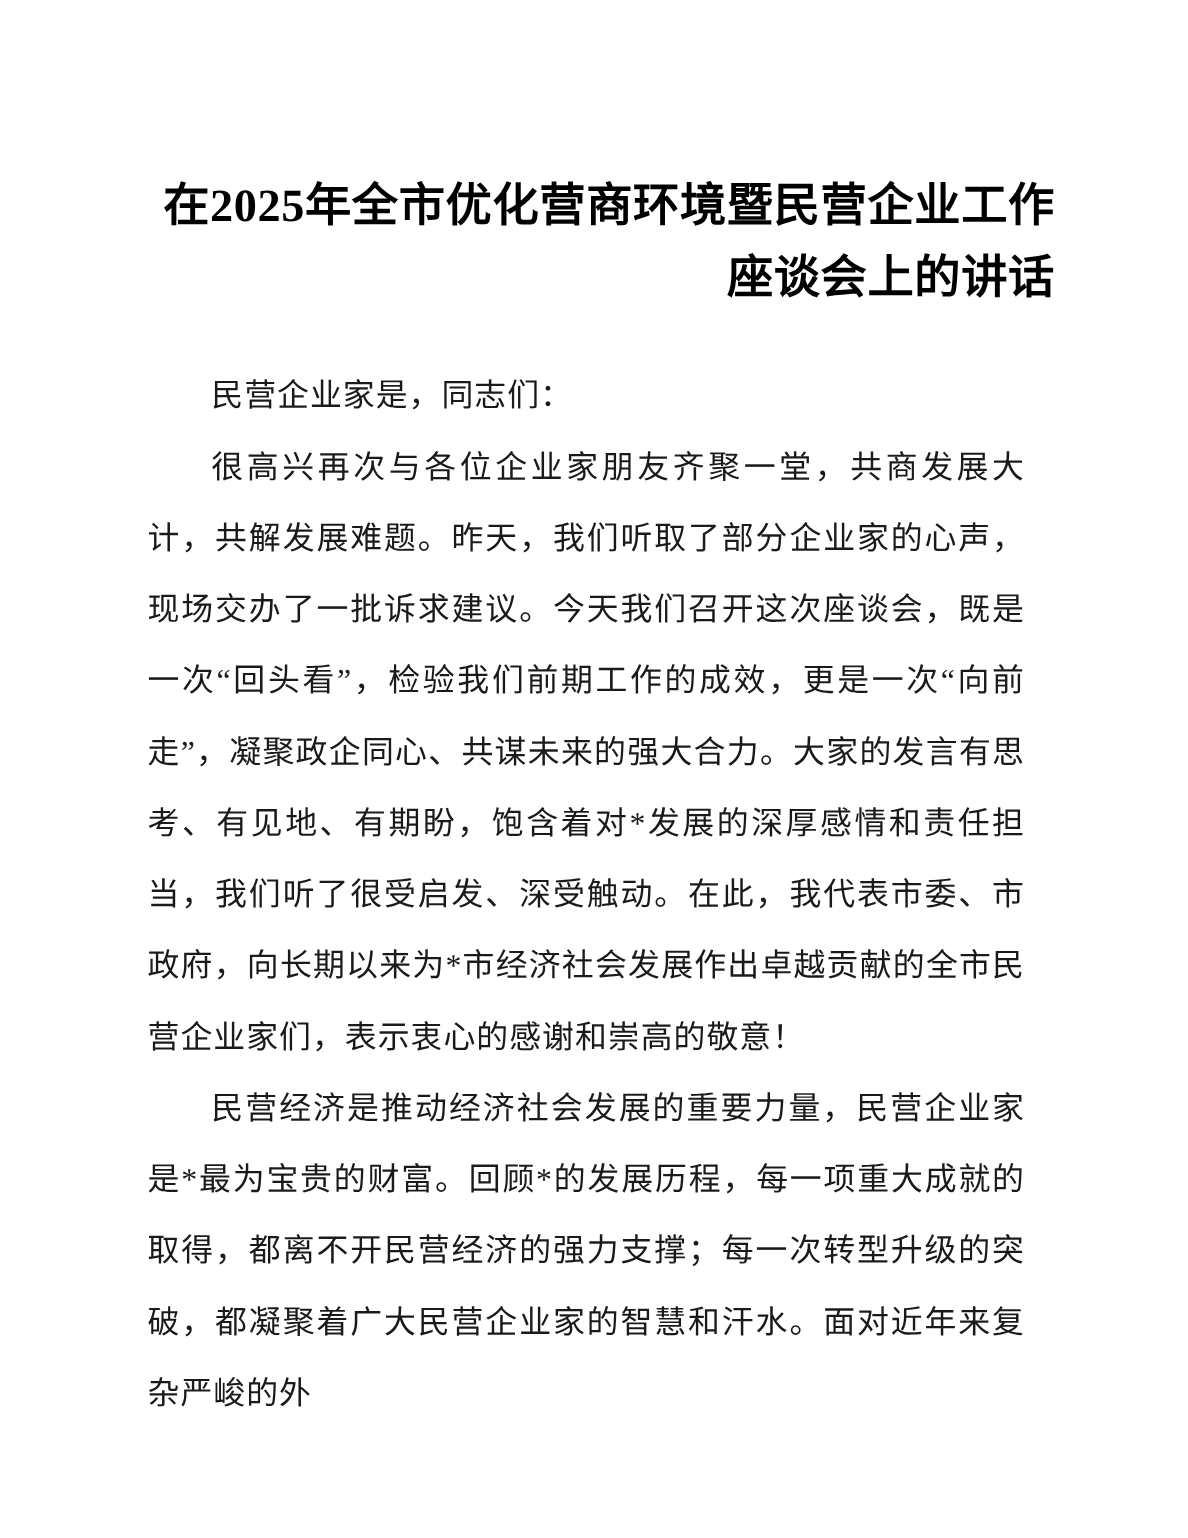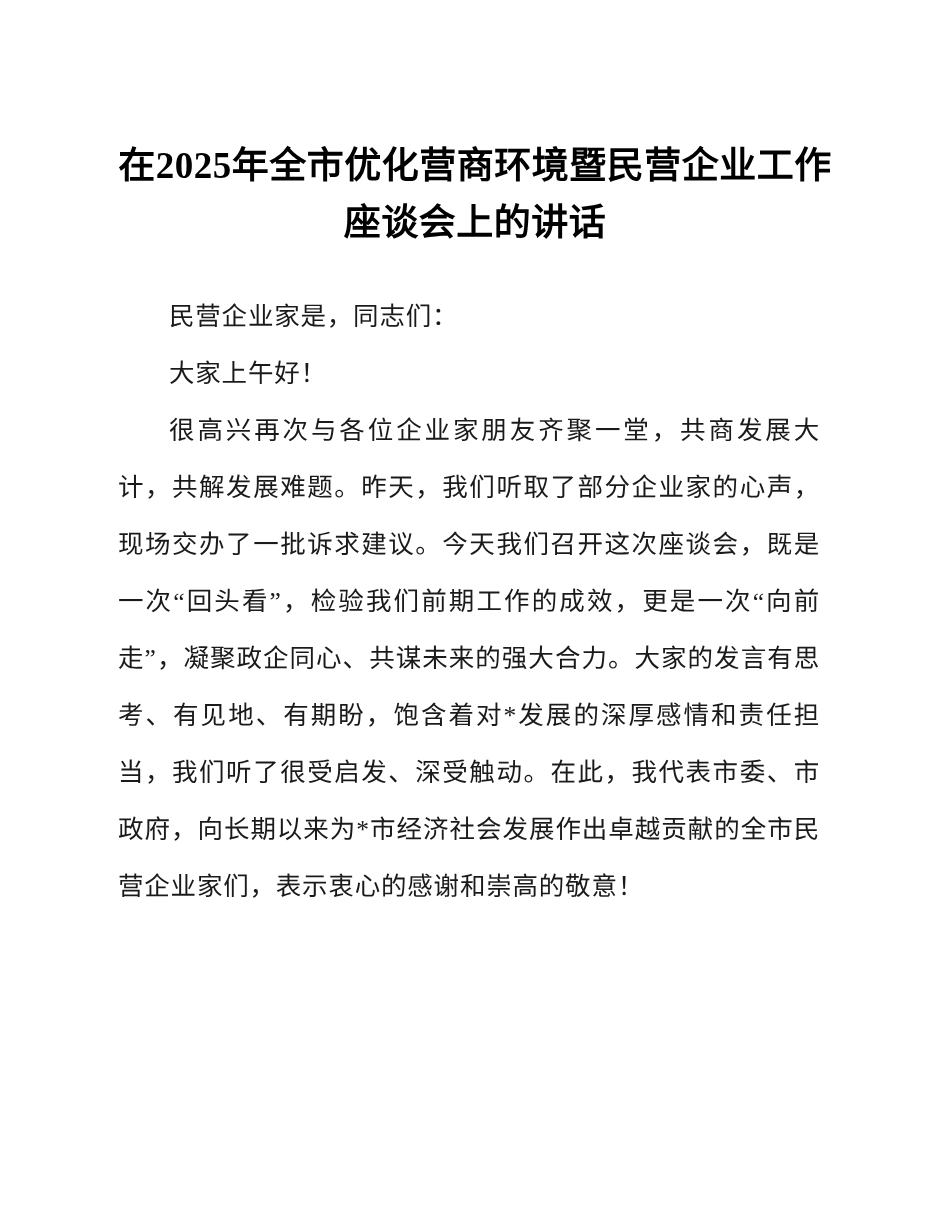--- a/index.html
+++ b/index.html
@@ -15,24 +15,24 @@
     height: 1230px;
     margin: 0 auto;
     background: #ffffff;
     overflow: hidden;
     box-sizing: border-box;
   }
 
   
   .doc-title {
     position: absolute;
-    left: 118px;
+    left: 130px;
     top: 112px;
     width: 714px;
-    text-align: center;
+    text-align: right;
     font-family: "Liberation Serif", "DejaVu Serif", serif;
     font-weight: 700;
     font-size: 37px;
     line-height: 57px;
     letter-spacing: 0.5px;
     color: #000000;
     white-space: pre-line;
   }
 
   
@@ -67,20 +67,20 @@
 
 <div class="page">
 
   <h1 class="doc-title">在2025年全市优化营商环境暨民营企业工作
 座谈会上的讲话</h1>
 
   <div class="doc-body">
 
     <p class="para indent">民营企业家是，同志们：</p>
 
-    <p class="para indent">大家上午好！</p>
 
     <p class="para indent">很高兴再次与各位企业家朋友齐聚一堂，共商发展大计，共解发展难题。昨天，我们听取了部分企业家的心声，现场交办了一批诉求建议。今天我们召开这次座谈会，既是一次“回头看”，检验我们前期工作的成效，更是一次“向前走”，凝聚政企同心、共谋未来的强大合力。大家的发言有思考、有见地、有期盼，饱含着对*发展的深厚感情和责任担当，我们听了很受启发、深受触动。在此，我代表市委、市政府，向长期以来为*市经济社会发展作出卓越贡献的全市民营企业家们，表示衷心的感谢和崇高的敬意！</p>
 
+    <p class="para indent">民营经济是推动经济社会发展的重要力量，民营企业家是*最为宝贵的财富。回顾*的发展历程，每一项重大成就的取得，都离不开民营经济的强力支撑；每一次转型升级的突破，都凝聚着广大民营企业家的智慧和汗水。面对近年来复杂严峻的外</p>
 
   </div>
 
 </div>
 
 </body></html>

